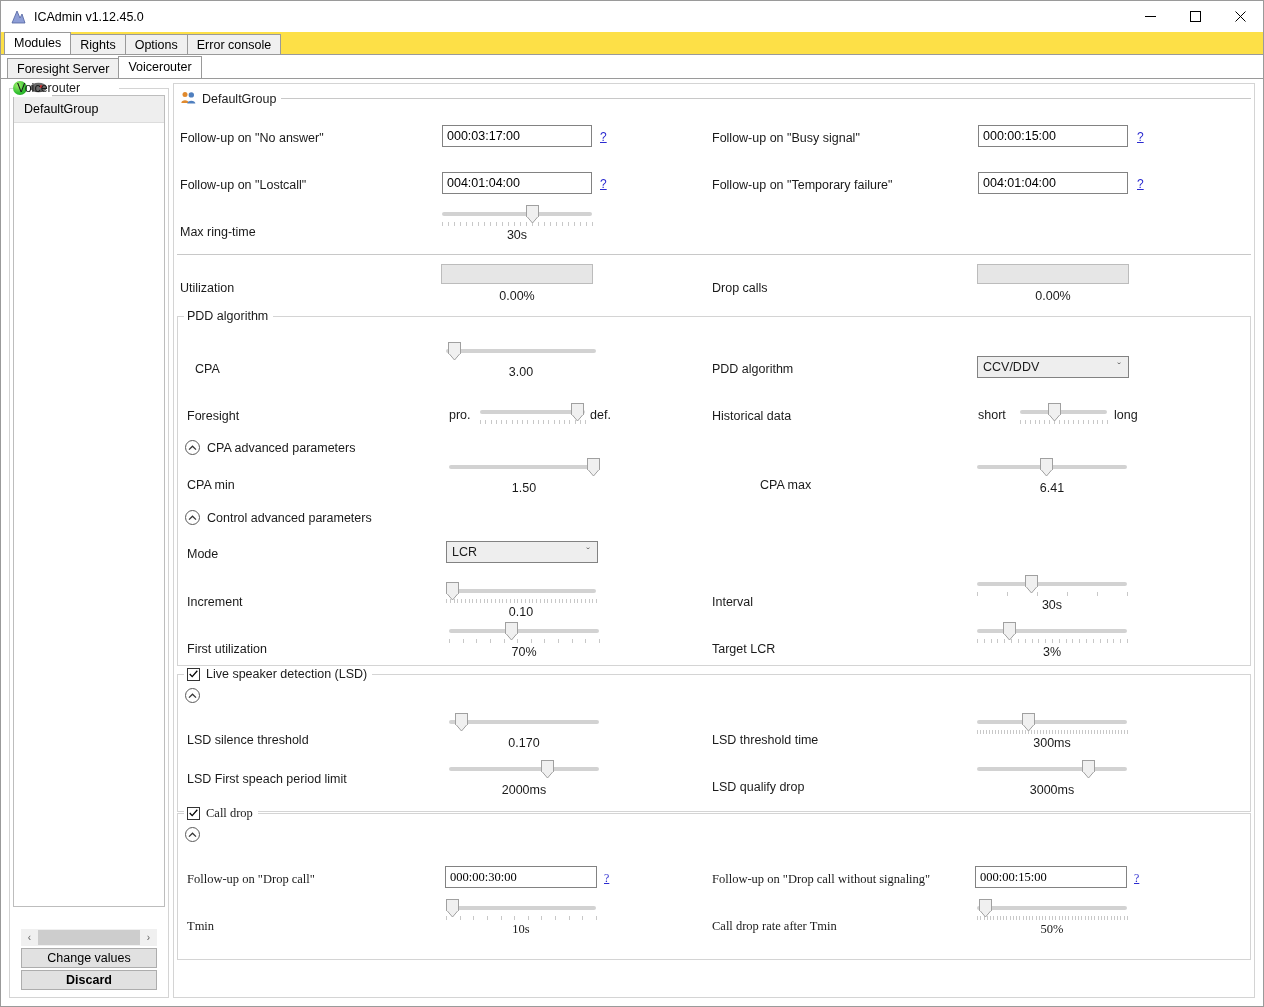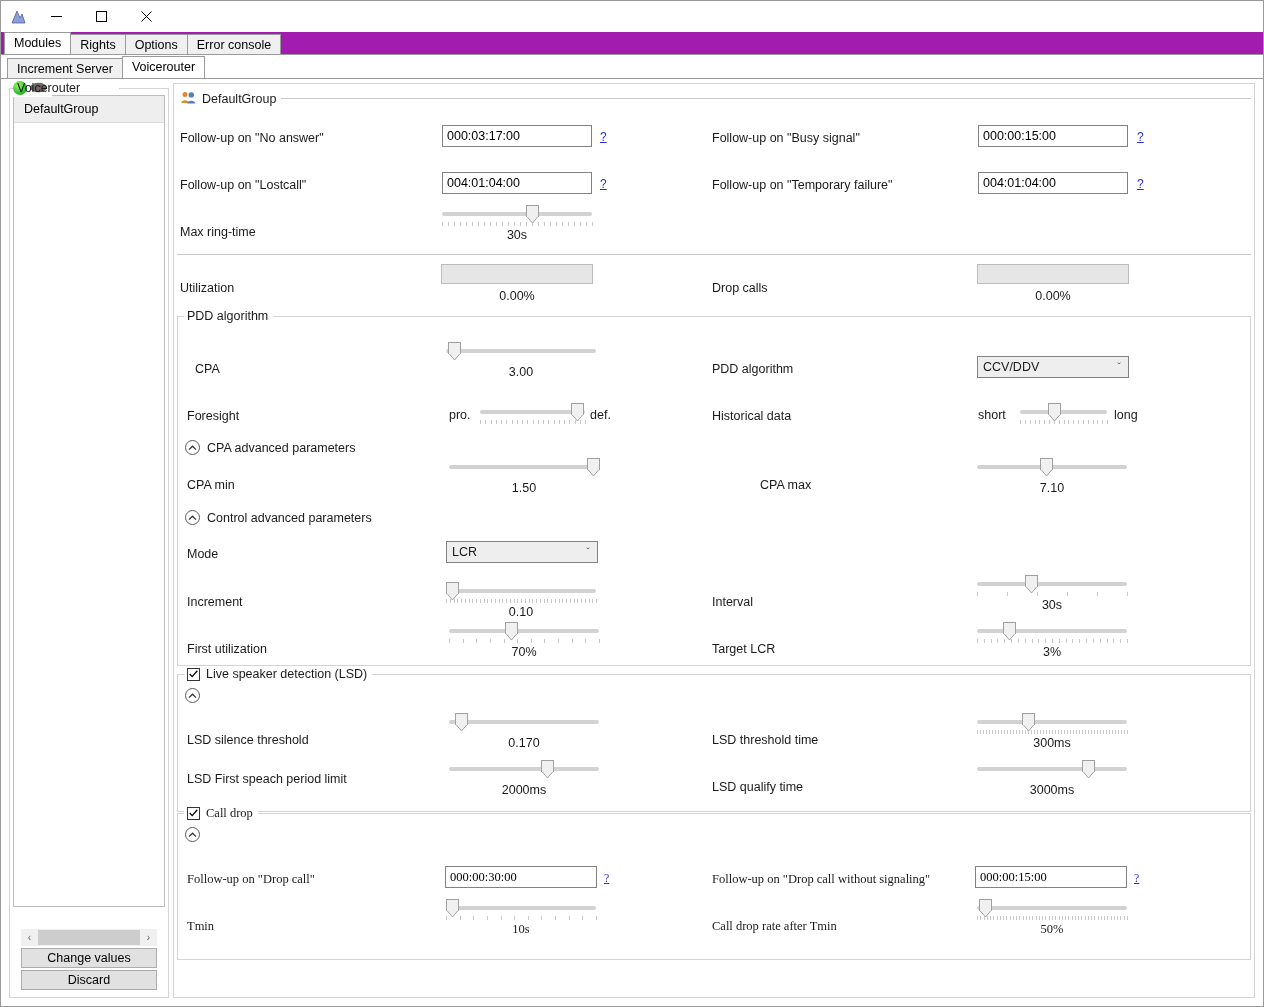--- a/index.html
+++ b/index.html
@@ -14,21 +14,21 @@
   }
   
   #window{position:relative;width:1264px;height:1007px;border:1px solid #9a9a9a;box-sizing:border-box;background:#fff;}
   #titlebar{height:31px;display:flex;align-items:center;background:#ffffff;}
   #app-icon{width:16px;height:16px;margin-left:9px;margin-right:8px;position:relative;}
   #app-icon svg{display:block;}
   #app-title{font-size:12.5px;color:#000;flex:1;}
   .winbtn{width:45px;height:30px;display:flex;align-items:center;justify-content:center;color:#000;font-size:12px;}
   .winbtn svg{display:block;}
   
-  #tabstrip1{height:22px;position:relative;display:flex;align-items:flex-end;padding-left:3px;background:#a21caf;}
+  #tabstrip1{height:22px;position:relative;display:flex;align-items:flex-end;padding-left:3px;background:#fde047;}
   .tab{
     height:20px;line-height:20px;padding:0 9px;font-size:12.5px;color:#000;
     border:1px solid #9a9a9a;border-bottom:none;background:#f0f0f0;margin-right:-1px;
     box-sizing:border-box;position:relative;
   }
   .tab.active{background:#ffffff;height:22px;line-height:21px;z-index:3;}
   #tab1-underline{height:1px;background:#9a9a9a;position:relative;}
   #tabstrip2{height:23px;display:flex;align-items:flex-end;padding-left:6px;background:#fff;position:relative;}
   #tab2-underline{height:1px;background:#9a9a9a;}
   
@@ -40,21 +40,21 @@
   #vr-box{position:absolute;left:0;top:5px;right:0;bottom:0;border:1px solid #d4d4d4;border-top:none;}
   #vr-box-topleft{position:absolute;left:0;top:5px;width:4px;height:1px;background:#d4d4d4;}
   #vr-box-topright{position:absolute;left:110px;top:5px;right:0;height:1px;background:#d4d4d4;}
   #grouplist{position:absolute;left:4px;top:12px;right:4px;height:810px;border:1px solid #bdbdbd;background:#fff;overflow:hidden;}
   .group-item{height:26px;line-height:26px;padding-left:10px;font-size:12.5px;background:#eeeeee;border-bottom:1px solid #dcdcdc;}
   #hscroll{position:absolute;left:12px;right:12px;bottom:52px;height:17px;display:flex;align-items:center;background:#f0f0f0;}
   .sb-arrow{width:17px;height:17px;display:flex;align-items:center;justify-content:center;color:#606060;font-size:10px;background:#f0f0f0;}
   #sb-thumb{flex:1;height:15px;background:#cdcdcd;margin:0 0px;}
   .leftbtn{position:absolute;left:12px;right:12px;height:20px;line-height:19px;text-align:center;font-size:12.5px;background:#e1e1e1;border:1px solid #adadad;box-sizing:border-box;}
   #btn-change{bottom:30px;}
-  #btn-discard{bottom:8px;}
+  #btn-discard{bottom:8px;font-weight:bold;}
   
   #rightpanel{position:absolute;left:172px;right:8px;top:4px;bottom:6px;border:1px solid #d4d4d4;background:#fff;}
   
   .gbox{position:absolute;left:0;right:0;}
   .gbox-legend{position:absolute;top:-8px;left:6px;background:#fff;padding:0 5px 0 3px;display:flex;align-items:center;height:16px;font-size:12.5px;color:#1a1a1a;z-index:3;}
   .gbox-frame{position:absolute;left:3px;right:3px;top:0;bottom:0;border:1px solid #d4d4d4;}
   .hr{position:absolute;left:3px;right:3px;height:1px;background:#c8c8c8;}
   .lbl{position:absolute;font-size:12.5px;color:#1a1a1a;white-space:nowrap;}
   .txtfield{position:absolute;height:22px;border:1px solid #828282;background:#fff;box-sizing:border-box;font-size:12.5px;line-height:20px;padding-left:4px;color:#000;}
   .qmark{position:absolute;font-size:12px;color:#2b2bd0;text-decoration:underline;cursor:pointer;}
@@ -84,20 +84,21 @@
 <body>
 
 <div id="window">
 
   <div id="titlebar">
     <div id="app-icon">
       <svg width="16" height="16" viewBox="0 0 16 16">
         <path d="M2 14 L7 2 L10 9 L12 5 L15 14 Z" fill="#8e9ed6" stroke="#51629e" stroke-width="0.8"></path>
       </svg>
     </div>
+    <div id="app-title">ICAdmin v1.12.45.0</div>
     <div class="winbtn">
       <svg width="11" height="11" viewBox="0 0 11 11">
           <line x1="0" y1="5.5" x2="11" y2="5.5" stroke="#000" stroke-width="1"></line>
         </svg>
     </div>
     <div class="winbtn">
       <svg width="11" height="11" viewBox="0 0 11 11">
           <rect x="0.5" y="0.5" width="10" height="10" fill="none" stroke="#000" stroke-width="1"></rect>
         </svg>
     </div>
@@ -111,21 +112,21 @@
 
   <div id="tabstrip1">
     <div class="tab active">Modules</div>
     <div class="tab">Rights</div>
     <div class="tab">Options</div>
     <div class="tab">Error console</div>
   </div>
   <div id="tab1-underline"></div>
 
   <div id="tabstrip2">
-    <div class="tab">Increment Server</div>
+    <div class="tab">Foresight Server</div>
     <div class="tab active">Voicerouter</div>
   </div>
   <div id="tab2-underline"></div>
 
   <div id="content">
 
     <div id="leftpanel">
       <div id="vr-box"></div>
       <div id="vr-box-topleft"></div>
       <div id="vr-box-topright"></div>
@@ -364,21 +365,21 @@
         <div class="slider" style="left:803px;top:139px;width:150px;">
           <div class="track"></div>
           <div class="ticks"></div>
           <div class="thumb" style="left: 46%;">
               <div class="body"></div>
               <svg width="13" height="8" viewBox="0 0 13 8" style="display:block;margin-top:-1px">
                 <path d="M0.5 0 L6.5 7 L12.5 0" fill="#f0f0f0" stroke="#a0a0a0" stroke-width="1"></path>
                 <line x1="1" y1="0.5" x2="12" y2="0.5" stroke="#f0f0f0" stroke-width="1"></line>
               </svg>
             </div>
-          <div class="valtext">7.10</div>
+          <div class="valtext">6.41</div>
         </div>
 
         <div class="expander" style="left:11px;top:194px;">
           <span class="exp-circle">
             <svg width="9" height="6" viewBox="0 0 9 6">
                 <polyline points="1,4.6 4.5,1.2 8,4.6" fill="none" stroke="#333" stroke-width="1.3"></polyline>
               </svg>
           </span>
           <span class="exp-label">Control advanced parameters</span>
         </div>
@@ -638,21 +639,21 @@
           <div class="thumb" style="left: 65%;">
               <div class="body"></div>
               <svg width="13" height="8" viewBox="0 0 13 8" style="display:block;margin-top:-1px">
                 <path d="M0.5 0 L6.5 7 L12.5 0" fill="#f0f0f0" stroke="#a0a0a0" stroke-width="1"></path>
                 <line x1="1" y1="0.5" x2="12" y2="0.5" stroke="#f0f0f0" stroke-width="1"></line>
               </svg>
             </div>
           <div class="valtext">2000ms</div>
         </div>
 
-        <span class="lbl" style="left:538px;top:106px;">LSD qualify time</span>
+        <span class="lbl" style="left:538px;top:106px;">LSD qualify drop</span>
         <div class="slider" style="left:803px;top:83px;width:150px;">
           <div class="track"></div>
           <div class="ticks"></div>
           <div class="thumb" style="left: 74%;">
               <div class="body"></div>
               <svg width="13" height="8" viewBox="0 0 13 8" style="display:block;margin-top:-1px">
                 <path d="M0.5 0 L6.5 7 L12.5 0" fill="#f0f0f0" stroke="#a0a0a0" stroke-width="1"></path>
                 <line x1="1" y1="0.5" x2="12" y2="0.5" stroke="#f0f0f0" stroke-width="1"></line>
               </svg>
             </div>

